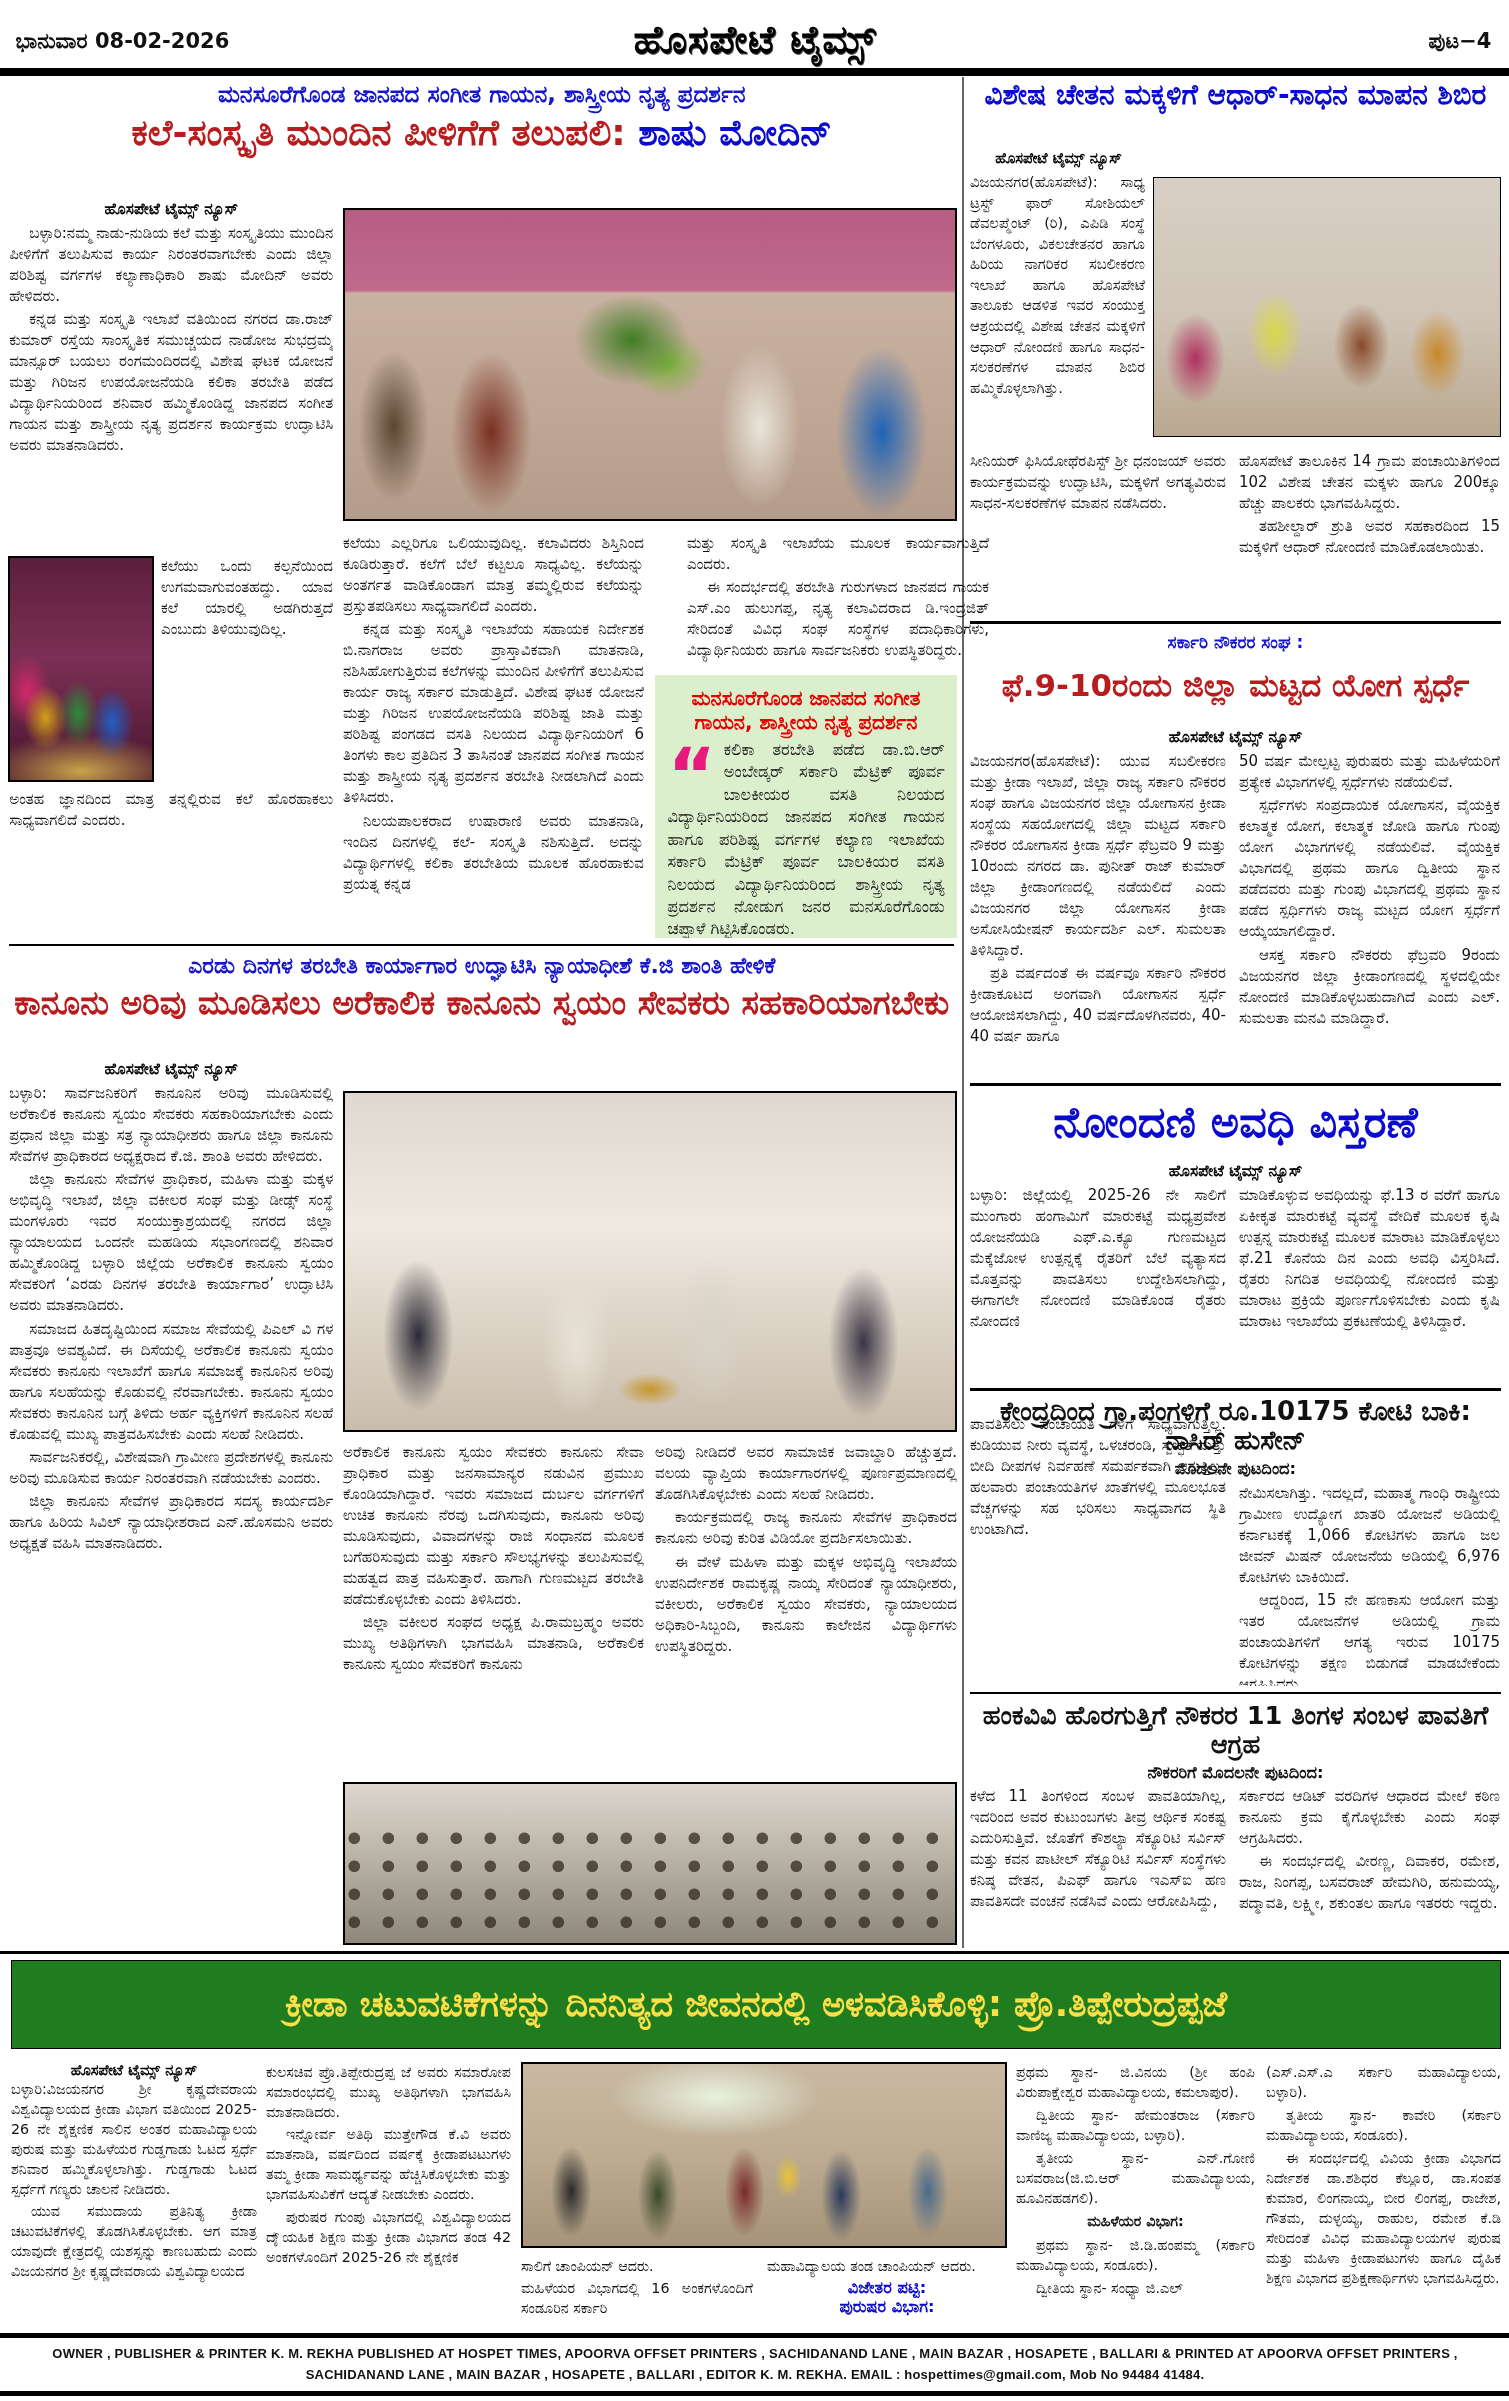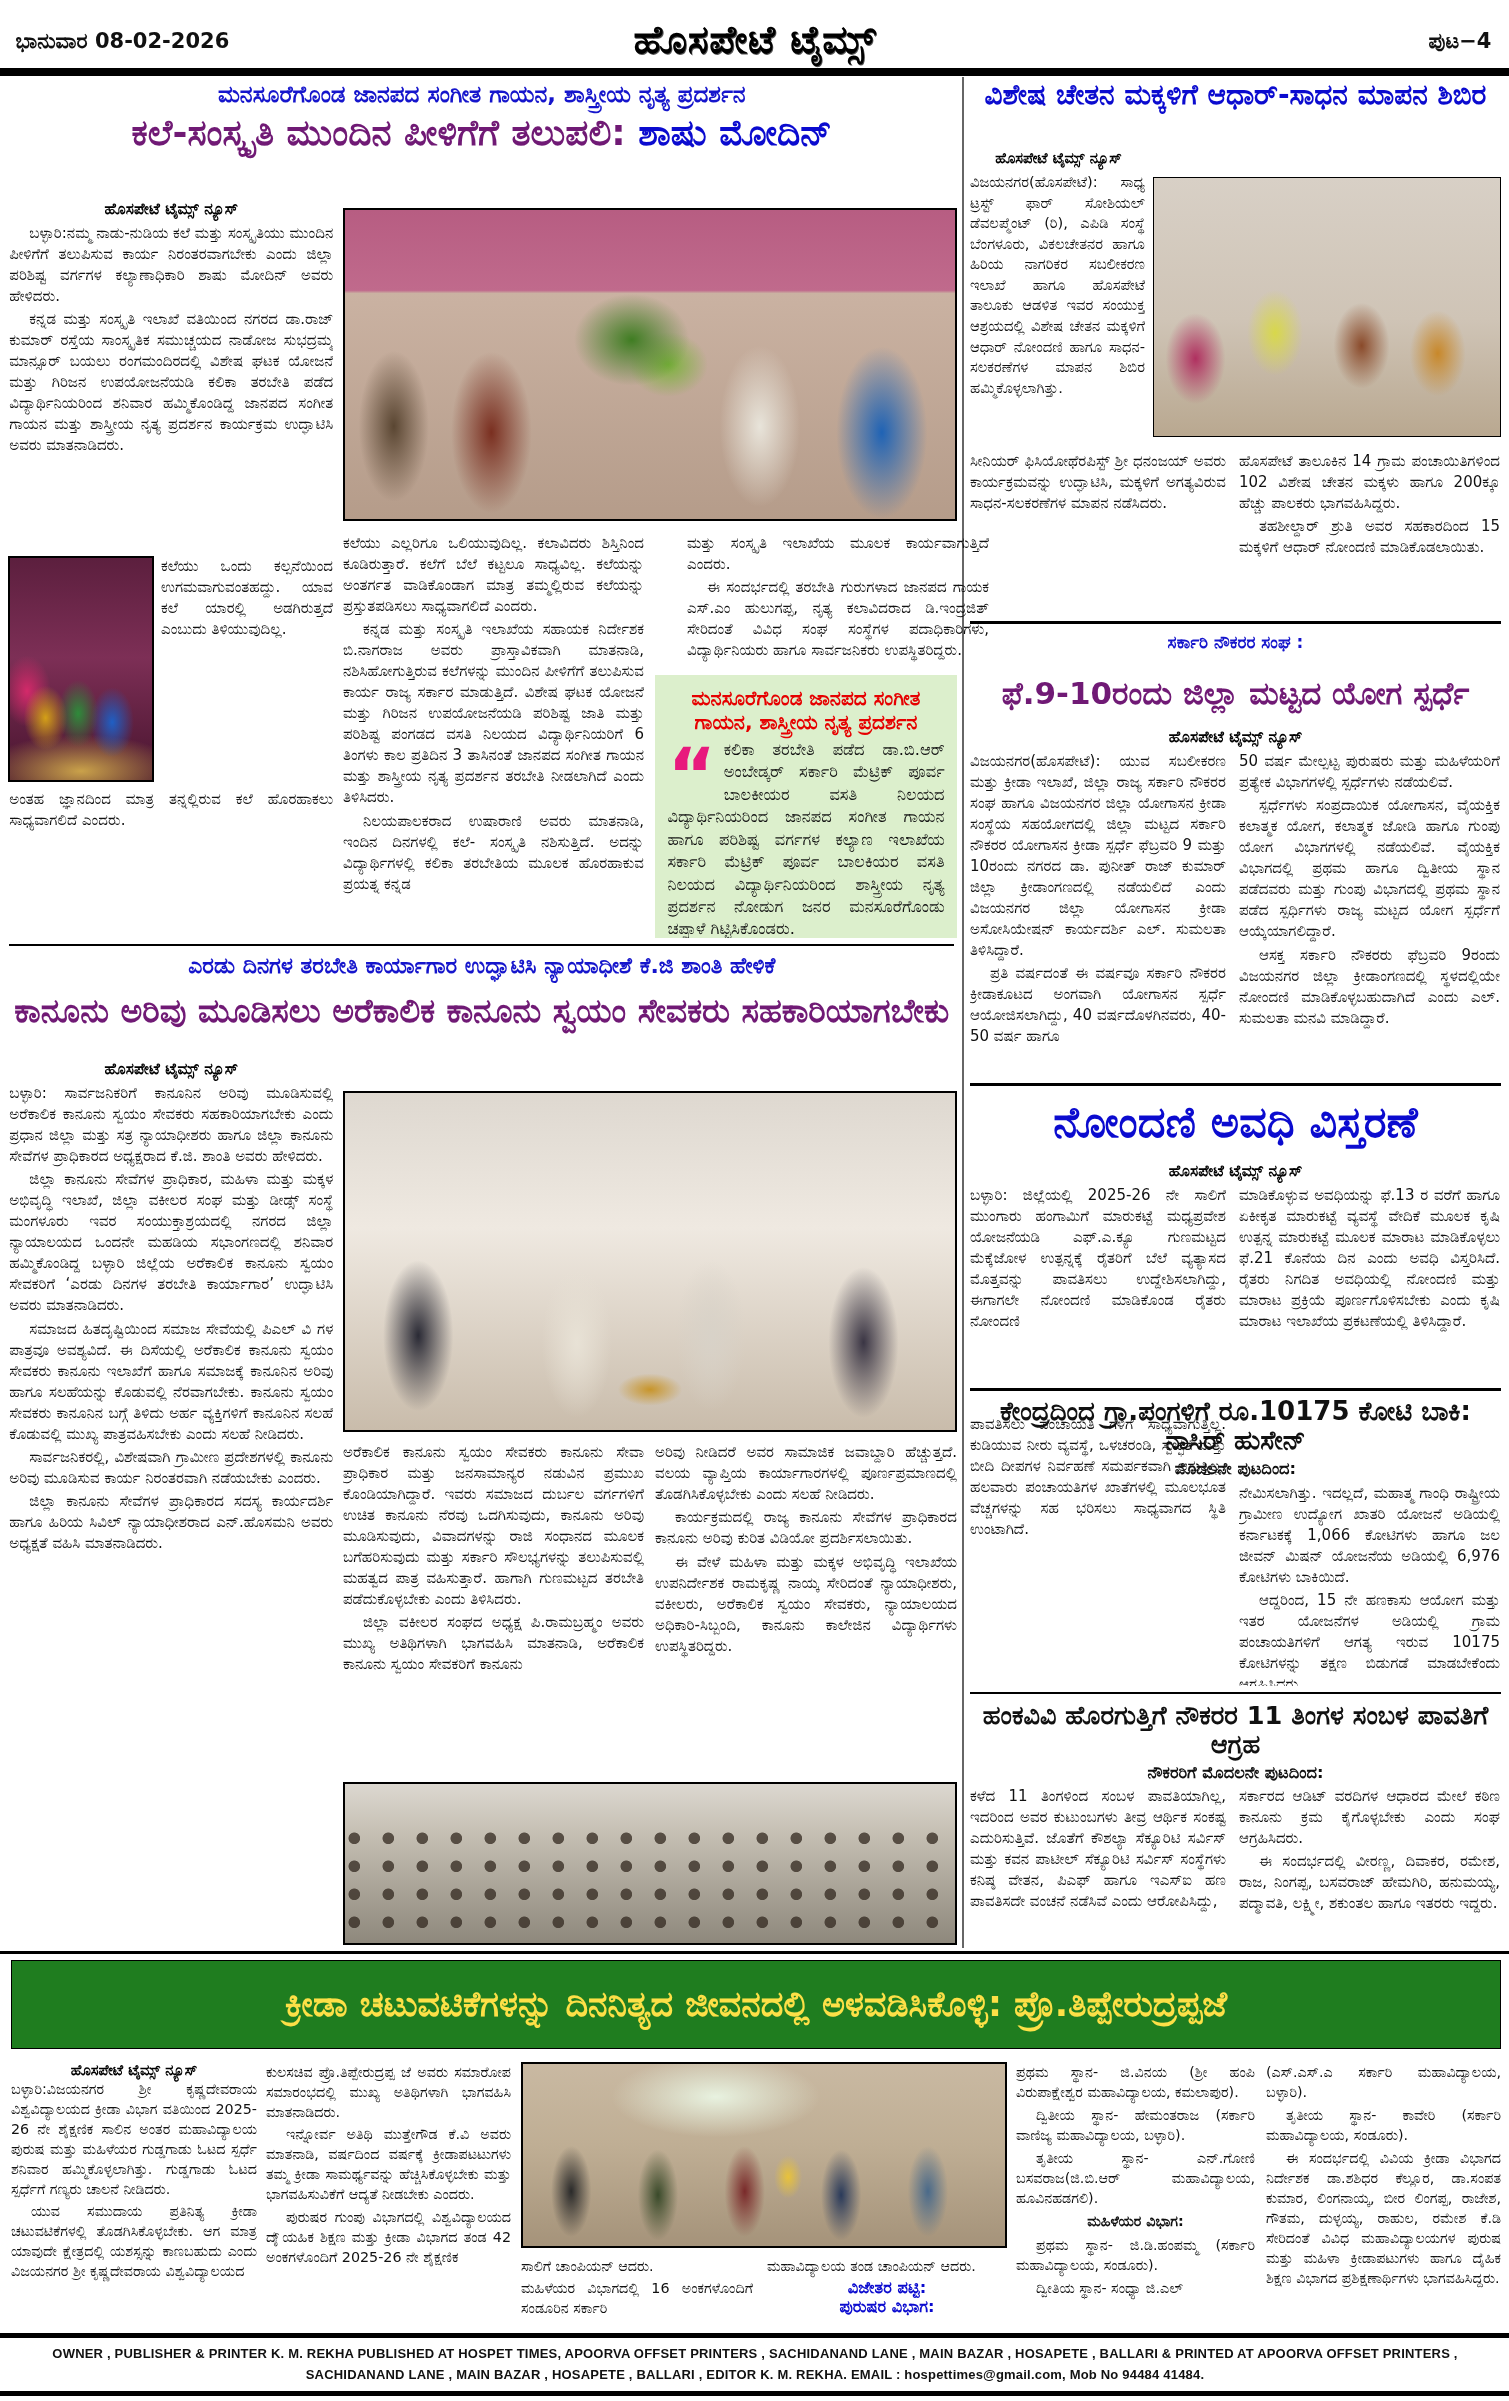--- a/index.html
+++ b/index.html
@@ -7,21 +7,21 @@
         font-family:"DejaVu Sans","Liberation Sans",sans-serif;color:#111;overflow:hidden;}
   .abs{position:absolute;}
   .tx{font-size:15px;line-height:1.40;text-align:justify;overflow:hidden;}
   .tx p{margin:0 0 2.3px 0;text-indent:20px;}
   .tx p.noind{text-indent:0;}
   .byline{font-weight:bold;text-align:center;font-size:15.5px;color:#000;}
   .rule{background:#000;}
   .vline{background:#666;}
   .kicker{font-weight:bold;text-align:center;color:#1515cc;}
   .hl{font-weight:bold;text-align:center;line-height:1.12;}
-  .red{color:#701a75;margin-top:8px;}
+  .red{color:#b91c1c;}
   .blue{color:#0b0bcf;}
   .photo{border:2.3px solid #000;box-sizing:border-box;overflow:hidden;}
   .dots{position:absolute;left:0;right:0;bottom:0;height:72%;
         background-image:radial-gradient(circle at 9.3px 9.3px,#32281f 5.4px,rgba(0,0,0,0) 6.2px);
         background-size:34px 28px;opacity:.75;}
   .banner-green{background:#1f7d1f;border:1.5px solid #000;display:flex;align-items:center;justify-content:center;}
   .banner-green .t{color:#fde047;font-weight:bold;font-size:35px;text-align:center;line-height:1.05;}
   .qbox{background:#dcefcc;box-sizing:border-box;padding:11px 12.4px 7.7px 12.4px;overflow:hidden;}
   .qbox .qt{color:#e60000;font-weight:bold;font-size:20px;text-align:center;line-height:1.2;margin-bottom:4.6px;}
   .qbox .qbody{font-size:16.3px;line-height:1.38;text-align:justify;}
@@ -153,21 +153,21 @@
     <p class="noind">ಹೊಸಪೇಟೆ ತಾಲೂಕಿನ 14 ಗ್ರಾಮ ಪಂಚಾಯಿತಿಗಳಿಂದ 102 ವಿಶೇಷ ಚೇತನ ಮಕ್ಕಳು ಹಾಗೂ 200ಕ್ಕೂ ಹೆಚ್ಚು ಪಾಲಕರು ಭಾಗವಹಿಸಿದ್ದರು.</p>
     <p>ತಹಶೀಲ್ದಾರ್ ಶ್ರುತಿ ಅವರ ಸಹಕಾರದಿಂದ 15 ಮಕ್ಕಳಿಗೆ ಆಧಾರ್ ನೋಂದಣಿ ಮಾಡಿಕೊಡಲಾಯಿತು.</p>
   </div>
 
   <div class="abs rule" style="left:970px;top:621px;width:531px;height:3.1px;"></div>
   <div class="abs kicker" style="left:970px;top:632px;width:531px;font-size:17px;">ಸರ್ಕಾರಿ ನೌಕರರ ಸಂಘ :</div>
   <div class="abs hl red" style="left:970px;top:668px;width:531px;font-size:31px;">ಫೆ.9-10ರಂದು ಜಿಲ್ಲಾ ಮಟ್ಟದ ಯೋಗ ಸ್ಪರ್ಧೆ</div>
   <div class="abs byline" style="left:970px;top:728px;width:531px;">ಹೊಸಪೇಟೆ ಟೈಮ್ಸ್ ನ್ಯೂಸ್</div>
   <div class="abs tx" style="left:970px;top:751px;width:256px;height:325px;">
     <p class="noind">ವಿಜಯನಗರ(ಹೊಸಪೇಟೆ): ಯುವ ಸಬಲೀಕರಣ ಮತ್ತು ಕ್ರೀಡಾ ಇಲಾಖೆ, ಜಿಲ್ಲಾ ರಾಜ್ಯ ಸರ್ಕಾರಿ ನೌಕರರ ಸಂಘ ಹಾಗೂ ವಿಜಯನಗರ ಜಿಲ್ಲಾ ಯೋಗಾಸನ ಕ್ರೀಡಾ ಸಂಸ್ಥೆಯ ಸಹಯೋಗದಲ್ಲಿ ಜಿಲ್ಲಾ ಮಟ್ಟದ ಸರ್ಕಾರಿ ನೌಕರರ ಯೋಗಾಸನ ಕ್ರೀಡಾ ಸ್ಪರ್ಧೆ ಫೆಬ್ರವರಿ 9 ಮತ್ತು 10ರಂದು ನಗರದ ಡಾ. ಪುನೀತ್ ರಾಜ್ ಕುಮಾರ್ ಜಿಲ್ಲಾ ಕ್ರೀಡಾಂಗಣದಲ್ಲಿ ನಡೆಯಲಿದೆ ಎಂದು ವಿಜಯನಗರ ಜಿಲ್ಲಾ ಯೋಗಾಸನ ಕ್ರೀಡಾ ಅಸೋಸಿಯೇಷನ್ ಕಾರ್ಯದರ್ಶಿ ಎಲ್. ಸುಮಲತಾ ತಿಳಿಸಿದ್ದಾರೆ.</p>
-    <p>ಪ್ರತಿ ವರ್ಷದಂತೆ ಈ ವರ್ಷವೂ ಸರ್ಕಾರಿ ನೌಕರರ ಕ್ರೀಡಾಕೂಟದ ಅಂಗವಾಗಿ ಯೋಗಾಸನ ಸ್ಪರ್ಧೆ ಆಯೋಜಿಸಲಾಗಿದ್ದು, 40 ವರ್ಷದೊಳಗಿನವರು, 40-50 ವರ್ಷ ಹಾಗೂ</p>
+    <p>ಪ್ರತಿ ವರ್ಷದಂತೆ ಈ ವರ್ಷವೂ ಸರ್ಕಾರಿ ನೌಕರರ ಕ್ರೀಡಾಕೂಟದ ಅಂಗವಾಗಿ ಯೋಗಾಸನ ಸ್ಪರ್ಧೆ ಆಯೋಜಿಸಲಾಗಿದ್ದು, 40 ವರ್ಷದೊಳಗಿನವರು, 40-40 ವರ್ಷ ಹಾಗೂ</p>
   </div>
   <div class="abs tx" style="left:1239px;top:751px;width:261px;height:325px;">
     <p class="noind">50 ವರ್ಷ ಮೇಲ್ಪಟ್ಟ ಪುರುಷರು ಮತ್ತು ಮಹಿಳೆಯರಿಗೆ ಪ್ರತ್ಯೇಕ ವಿಭಾಗಗಳಲ್ಲಿ ಸ್ಪರ್ಧೆಗಳು ನಡೆಯಲಿವೆ.</p>
     <p>ಸ್ಪರ್ಧೆಗಳು ಸಂಪ್ರದಾಯಿಕ ಯೋಗಾಸನ, ವೈಯಕ್ತಿಕ ಕಲಾತ್ಮಕ ಯೋಗ, ಕಲಾತ್ಮಕ ಜೋಡಿ ಹಾಗೂ ಗುಂಪು ಯೋಗ ವಿಭಾಗಗಳಲ್ಲಿ ನಡೆಯಲಿವೆ. ವೈಯಕ್ತಿಕ ವಿಭಾಗದಲ್ಲಿ ಪ್ರಥಮ ಹಾಗೂ ದ್ವಿತೀಯ ಸ್ಥಾನ ಪಡೆದವರು ಮತ್ತು ಗುಂಪು ವಿಭಾಗದಲ್ಲಿ ಪ್ರಥಮ ಸ್ಥಾನ ಪಡೆದ ಸ್ಪರ್ಧಿಗಳು ರಾಜ್ಯ ಮಟ್ಟದ ಯೋಗ ಸ್ಪರ್ಧೆಗೆ ಆಯ್ಕೆಯಾಗಲಿದ್ದಾರೆ.</p>
     <p>ಆಸಕ್ತ ಸರ್ಕಾರಿ ನೌಕರರು ಫೆಬ್ರವರಿ 9ರಂದು ವಿಜಯನಗರ ಜಿಲ್ಲಾ ಕ್ರೀಡಾಂಗಣದಲ್ಲಿ ಸ್ಥಳದಲ್ಲಿಯೇ ನೋಂದಣಿ ಮಾಡಿಕೊಳ್ಳಬಹುದಾಗಿದೆ ಎಂದು ಎಲ್. ಸುಮಲತಾ ಮನವಿ ಮಾಡಿದ್ದಾರೆ.</p>
   </div>
 
   <div class="abs rule" style="left:970px;top:1083px;width:531px;height:3.1px;"></div>
   <div class="abs hl blue" style="left:970px;top:1098px;width:531px;font-size:43px;">ನೋಂದಣಿ ಅವಧಿ ವಿಸ್ತರಣೆ</div>
   <div class="abs byline" style="left:970px;top:1162px;width:531px;">ಹೊಸಪೇಟೆ ಟೈಮ್ಸ್ ನ್ಯೂಸ್</div>

